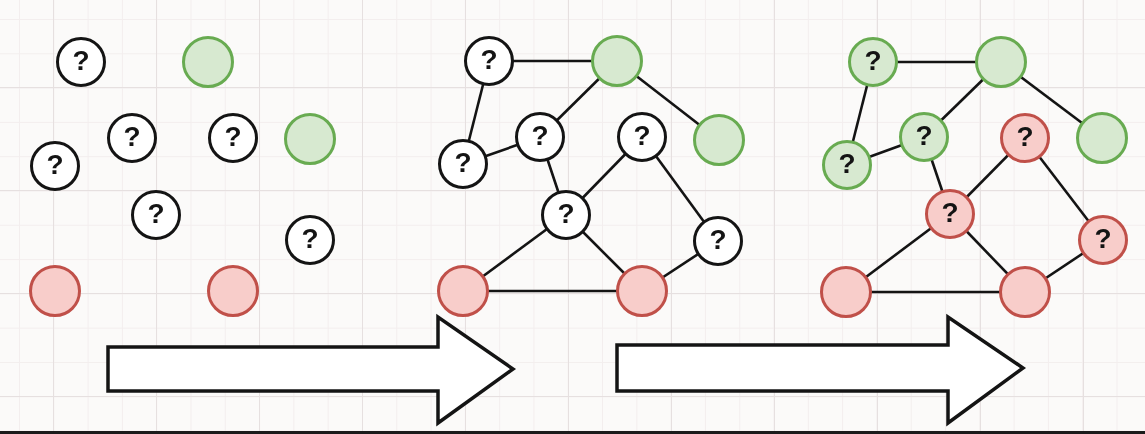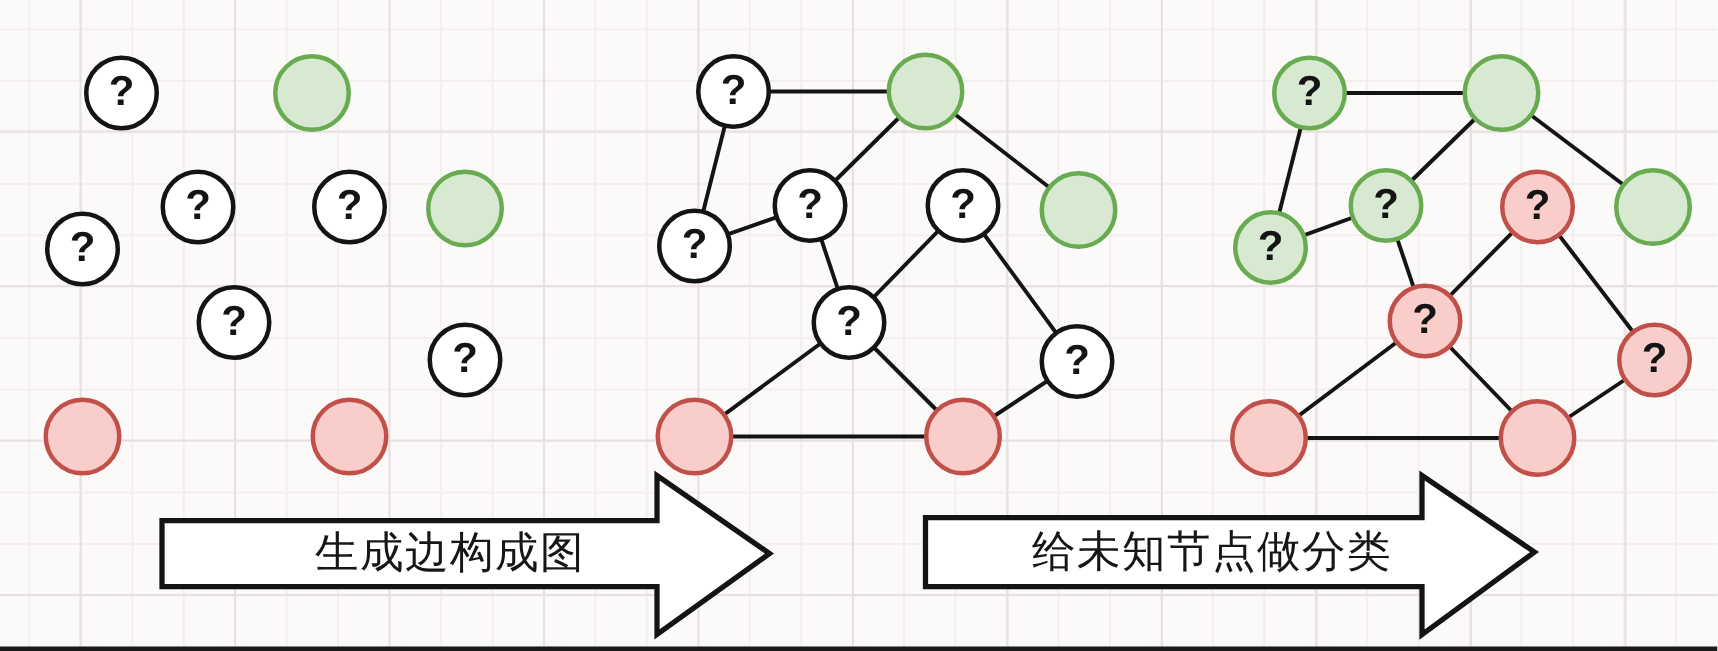--- a/index.html
+++ b/index.html
@@ -87,23 +87,21 @@
       <line x1="924" y1="137" x2="847" y2="165" stroke="#141414" stroke-width="2.6"></line>
       <line x1="924" y1="137" x2="950" y2="214" stroke="#141414" stroke-width="2.6"></line>
       <line x1="1025" y1="138" x2="950" y2="214" stroke="#141414" stroke-width="2.6"></line>
       <line x1="1025" y1="138" x2="1103" y2="240" stroke="#141414" stroke-width="2.6"></line>
       <line x1="950" y1="214" x2="846" y2="292" stroke="#141414" stroke-width="2.6"></line>
       <line x1="950" y1="214" x2="1025" y2="292" stroke="#141414" stroke-width="2.6"></line>
       <line x1="846" y1="292" x2="1025" y2="292" stroke="#141414" stroke-width="2.6"></line>
       <line x1="1103" y1="240" x2="1025" y2="292" stroke="#141414" stroke-width="2.6"></line>
     </svg>
 
-  <div class="arrow-label" style="left:135px; top:347px; width:330px; height:44px;">生成边构成图</div>
 
-  <div class="arrow-label" style="left:643px; top:345px; width:330px; height:46px;">给未知节点做分类</div>
 
   <div class="bottom-strip"></div>
 <div class="node" style="left: 56px; top: 37px; width: 50px; height: 50px; background: rgb(255, 255, 255); border-color: rgb(20, 20, 20); color: rgb(20, 20, 20);">?</div>
     <div class="node" style="left: 182px; top: 36px; width: 52px; height: 52px; background: rgb(215, 233, 208); border-color: rgb(104, 171, 81); color: rgb(20, 20, 20);"></div>
     <div class="node" style="left: 107px; top: 113px; width: 50px; height: 50px; background: rgb(255, 255, 255); border-color: rgb(20, 20, 20); color: rgb(20, 20, 20);">?</div>
     <div class="node" style="left: 30px; top: 141px; width: 50px; height: 50px; background: rgb(255, 255, 255); border-color: rgb(20, 20, 20); color: rgb(20, 20, 20);">?</div>
     <div class="node" style="left: 208px; top: 113px; width: 50px; height: 50px; background: rgb(255, 255, 255); border-color: rgb(20, 20, 20); color: rgb(20, 20, 20);">?</div>
     <div class="node" style="left: 284px; top: 113px; width: 52px; height: 52px; background: rgb(215, 233, 208); border-color: rgb(104, 171, 81); color: rgb(20, 20, 20);"></div>
     <div class="node" style="left: 131px; top: 190px; width: 50px; height: 50px; background: rgb(255, 255, 255); border-color: rgb(20, 20, 20); color: rgb(20, 20, 20);">?</div>
     <div class="node" style="left: 285px; top: 215px; width: 50px; height: 50px; background: rgb(255, 255, 255); border-color: rgb(20, 20, 20); color: rgb(20, 20, 20);">?</div>

